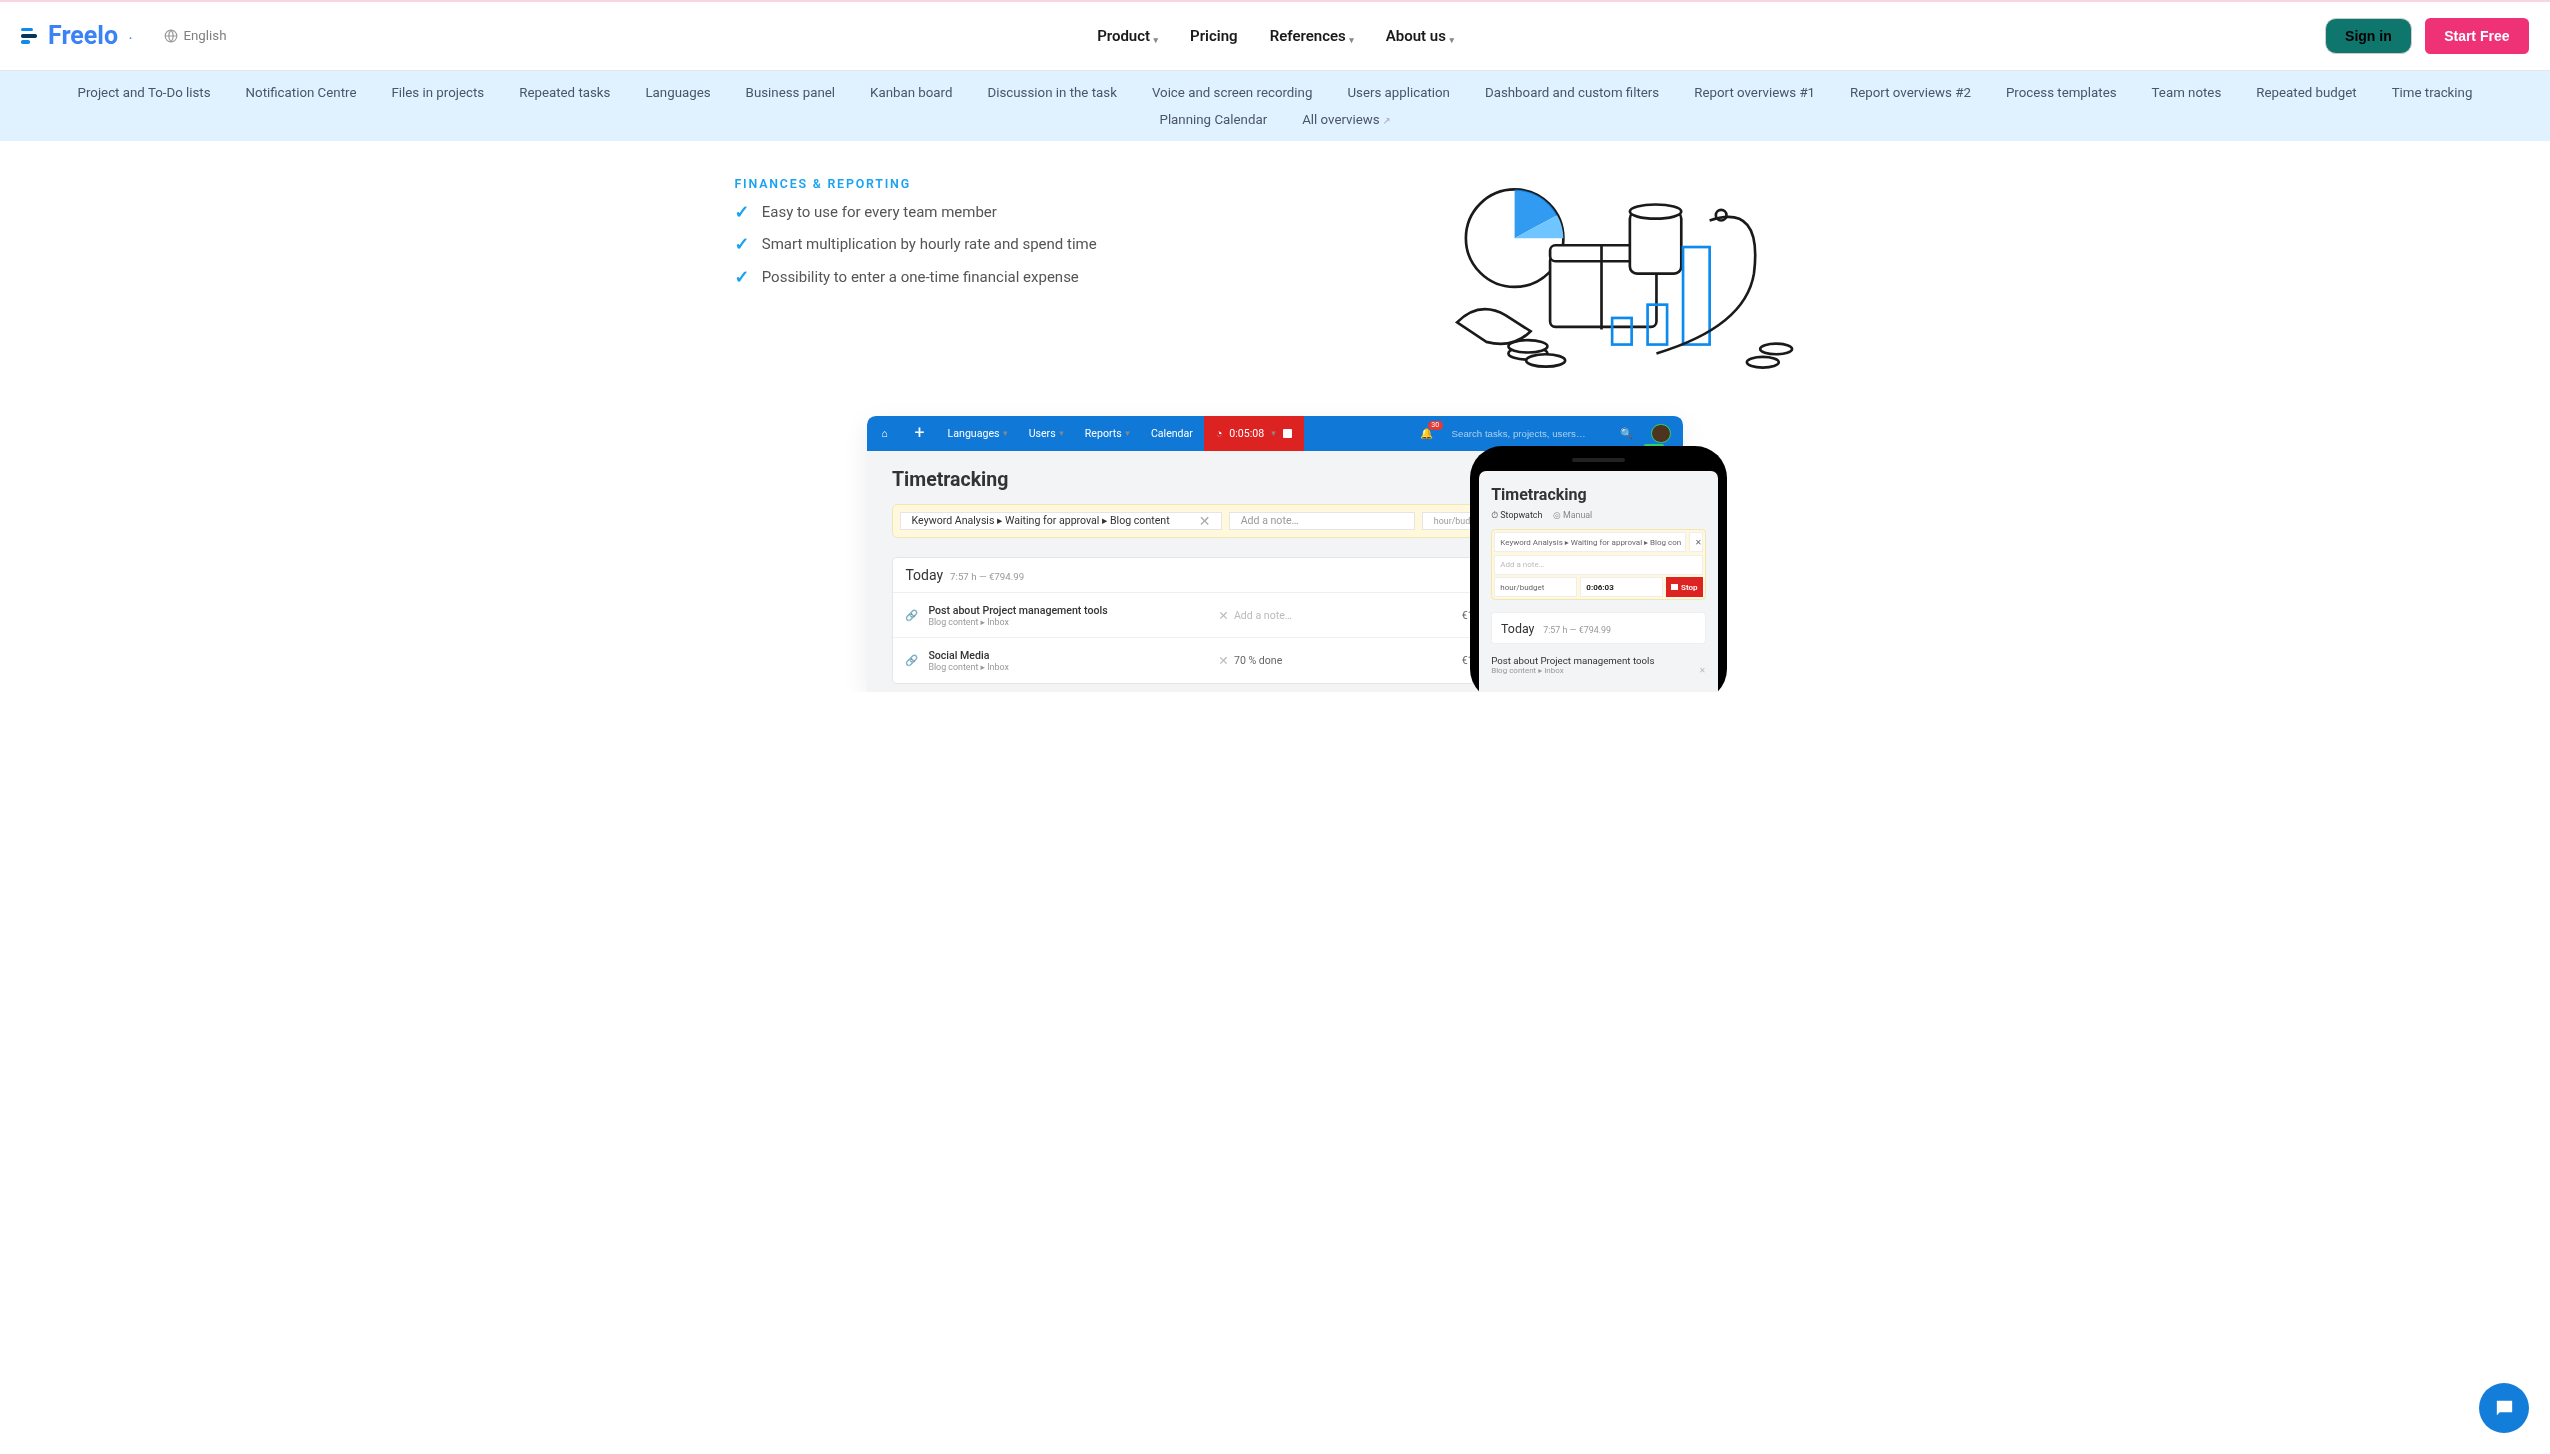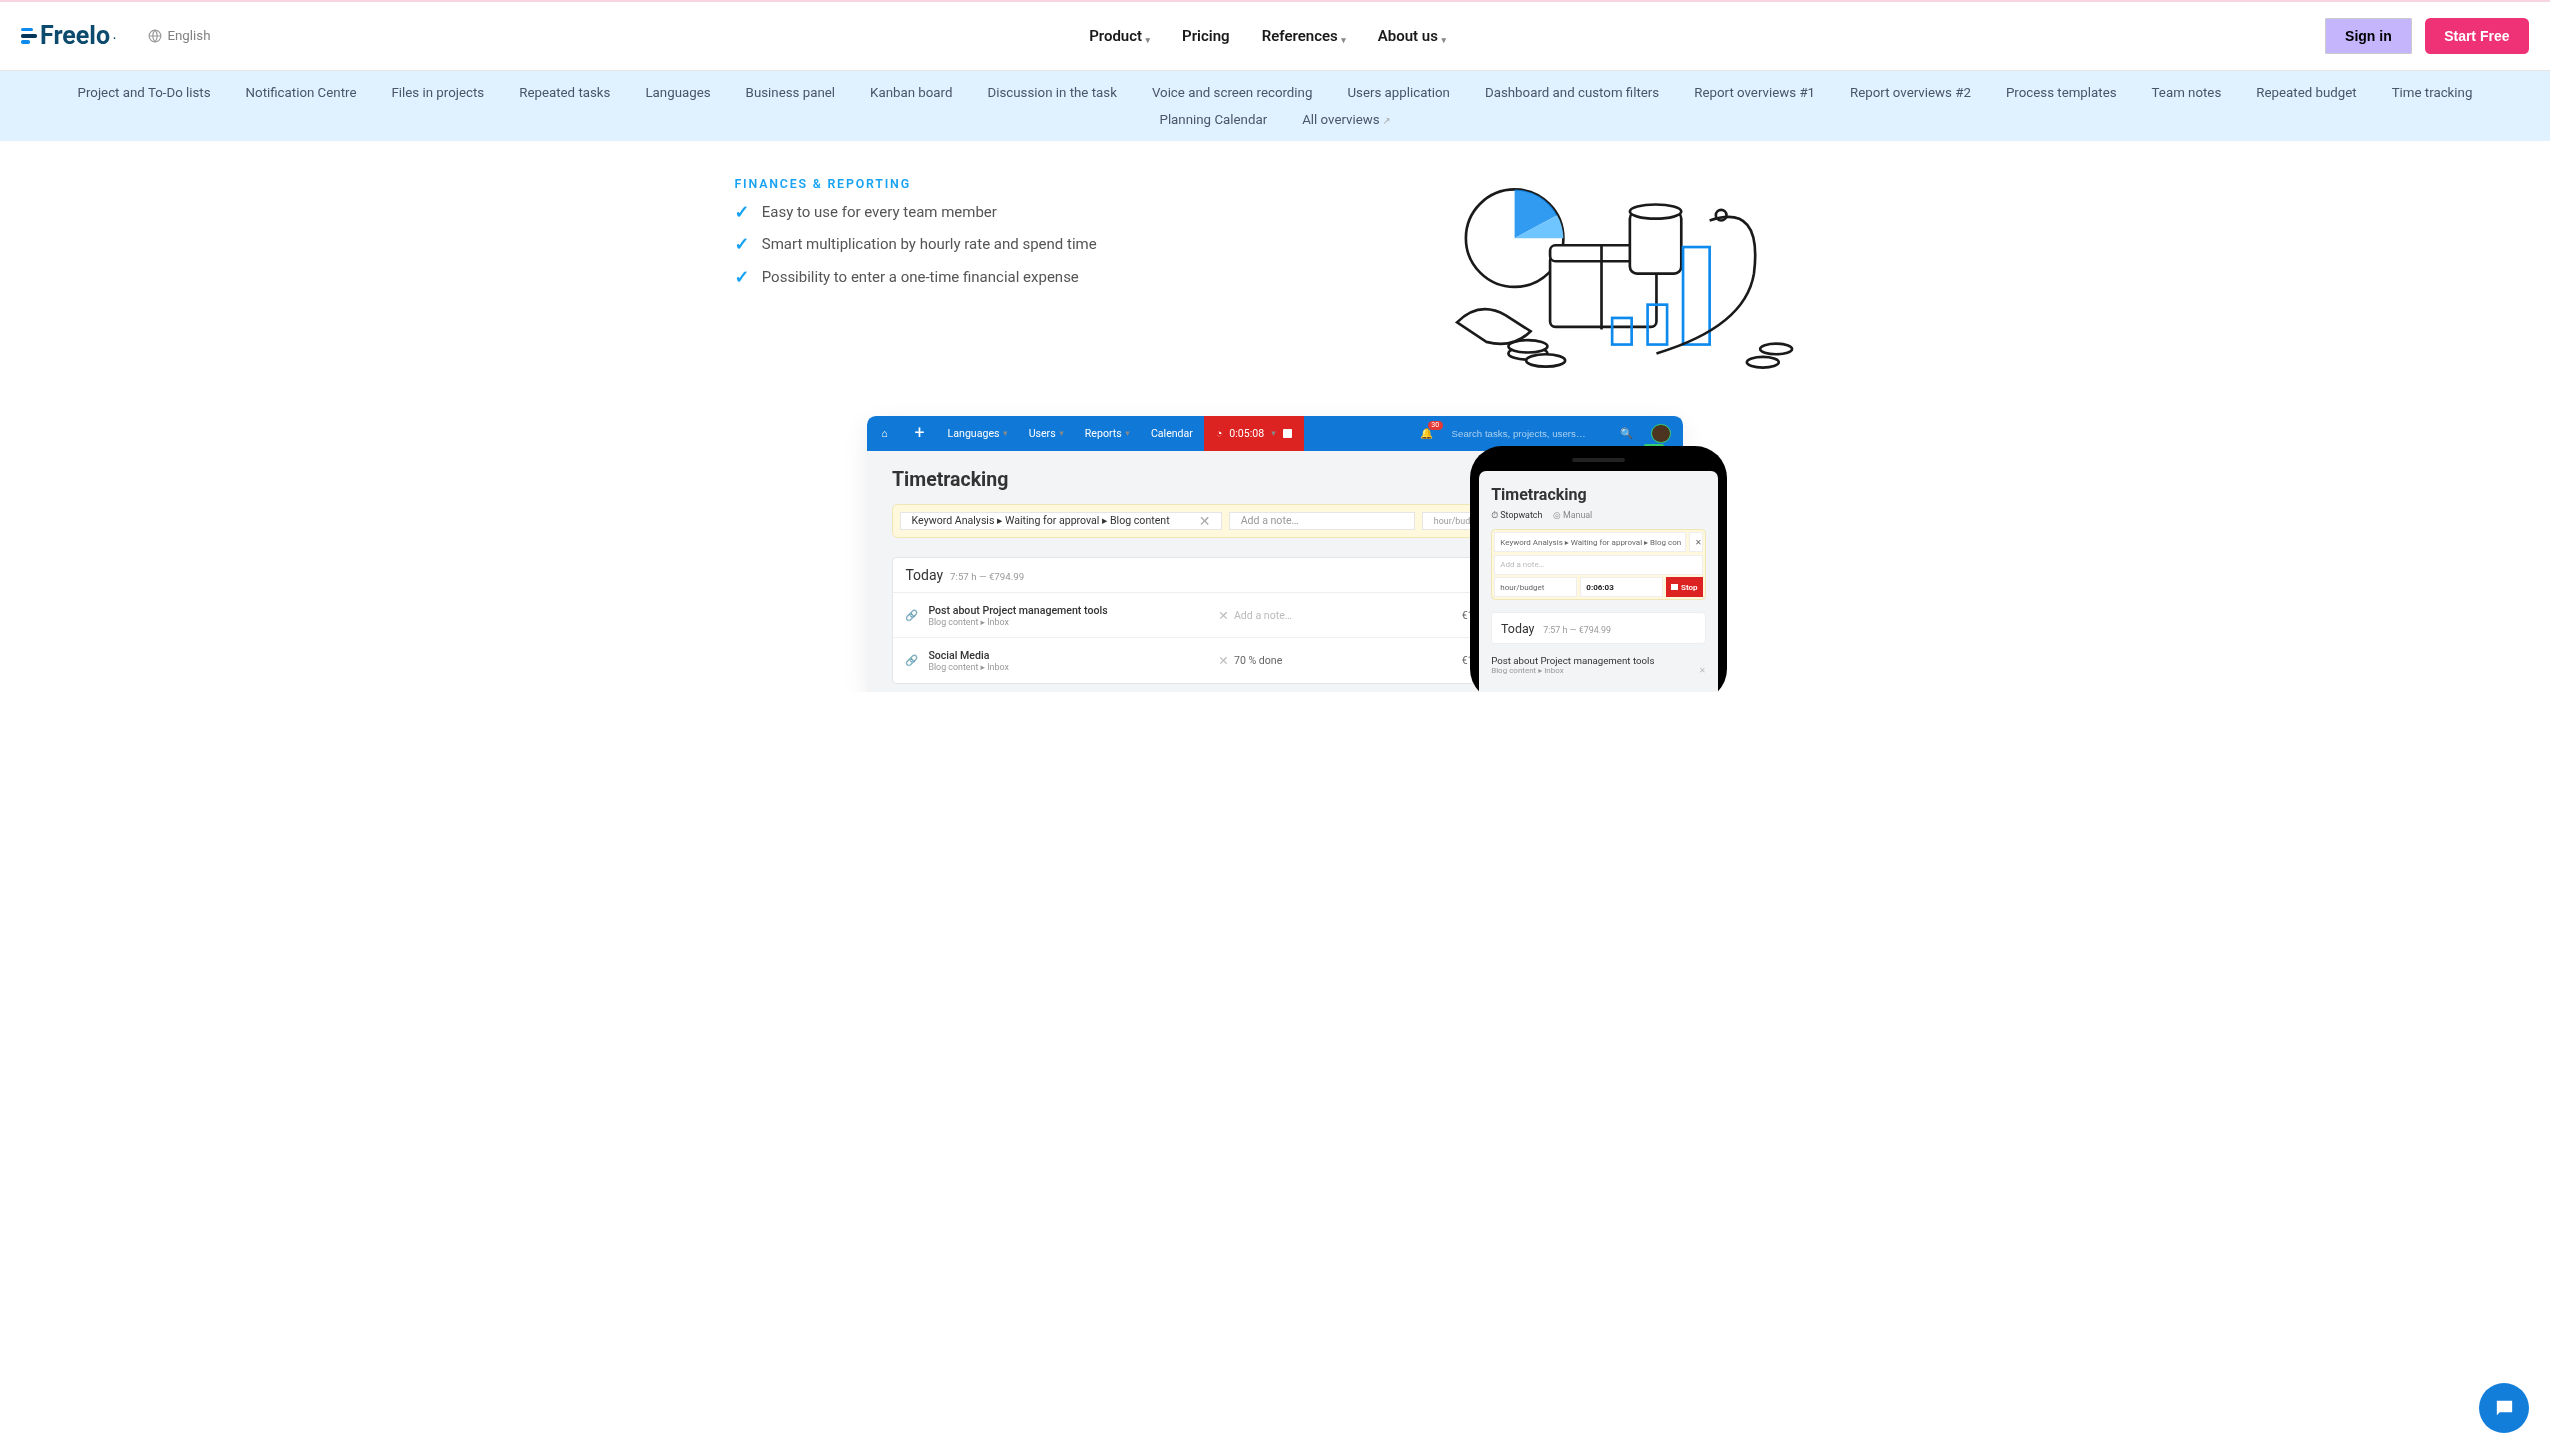--- a/index.html
+++ b/index.html
@@ -1,33 +1,33 @@
 <!DOCTYPE html>
 <html style="font-size:14px"><head>
   <meta charset="utf-8">
   <style>
     * { margin: 0; padding: 0; box-sizing: border-box; }
     body { font-family: -apple-system, BlinkMacSystemFont, 'Segoe UI', Roboto, Helvetica, Arial, sans-serif; background: #fff; color: #333; }
     
     
     .topbar { border-top: 2.7px solid #f7d6e0; border-bottom: 0.9px solid #e5e5e5; padding: 16px 21px; display: flex; align-items: center; justify-content: space-between; }
     .topbar-left { display: flex; align-items: center; gap: 32px; }
-    .logo { display: flex; align-items: center; gap: 3px; font-size: 25px; font-weight: 700; color: #0c4a6e; }
+    .logo { display: flex; align-items: center; gap: 11px; font-size: 25px; font-weight: 700; color: #3b82f6; }
     .logo-bars { display: inline-flex; flex-direction: column; gap: 2.7px; }
     .logo-bars span { display: block; width: 16px; height: 3.5px; border-radius: 1.8px; }
     .logo-bars span:nth-child(1){ background:#0d8aee; width:12.4px;}
     .logo-bars span:nth-child(2){ background:#05365a; }
     .logo-bars span:nth-child(3){ background:#0d8aee; width:8.9px;}
     .lang-select { display: flex; align-items: center; gap: 5.3px; color: #808080; font-size: 13.3px; }
     .lang-select svg{ width:14px; height:14px;}
     .nav-center { display: flex; gap: 32px; }
     .nav-center a { color: #1a1a1a; text-decoration: none; font-weight: 600; font-size: 15px; display: flex; align-items: flex-end; gap:3.5px;}
     .chev { font-size: 8.9px; color: #888;}
     .topbar-right { display: flex; gap: 12.4px; }
-    .btn-signin { border: 0.9px solid #ccc; background: #c4b5fd; padding: 8.9px 19.5px; border-radius: 1px; font-weight: 600; font-size: 14px;}
+    .btn-signin { border: 0.9px solid #ccc; background: #0f766e; padding: 8.9px 19.5px; border-radius: 11px; font-weight: 600; font-size: 14px;}
     .btn-start { background: #ef3175; color: #fff; border: none; padding: 8.9px 19.5px; border-radius: 5.3px; font-weight: 700; font-size: 14px;}
 
     
     .subnav { background: #e0f2ff; padding: 14px 67px; display:flex; flex-wrap:wrap; justify-content:center; column-gap:35px; row-gap:12.4px;}
     .subnav a { color: #4a5568; text-decoration: none; font-size: 13.3px; white-space:nowrap;}
     .subnav a.ext::after{ content:'↗'; font-size:9.7px; margin-left:2.7px; color:#aaa;}
 
     
     .hero { display: flex; max-width: 1151px; margin: 35px auto 26.6px; padding: 0 35px; gap:35px;}
     .hero-left { flex: 1; }

